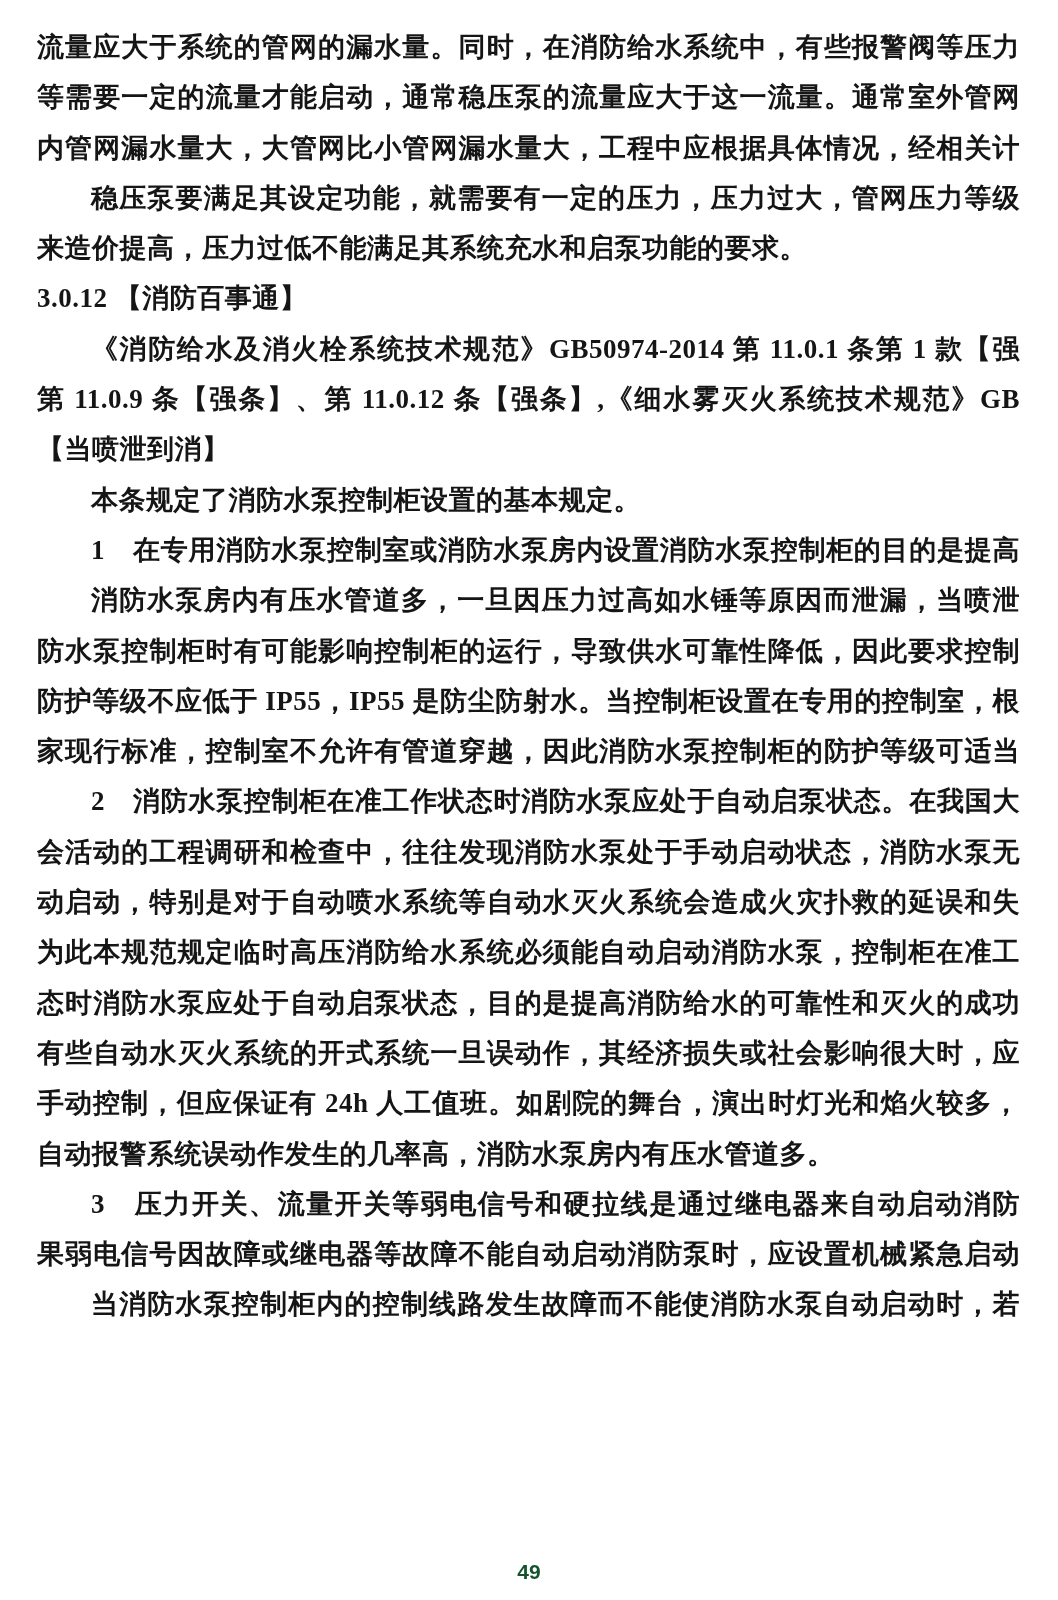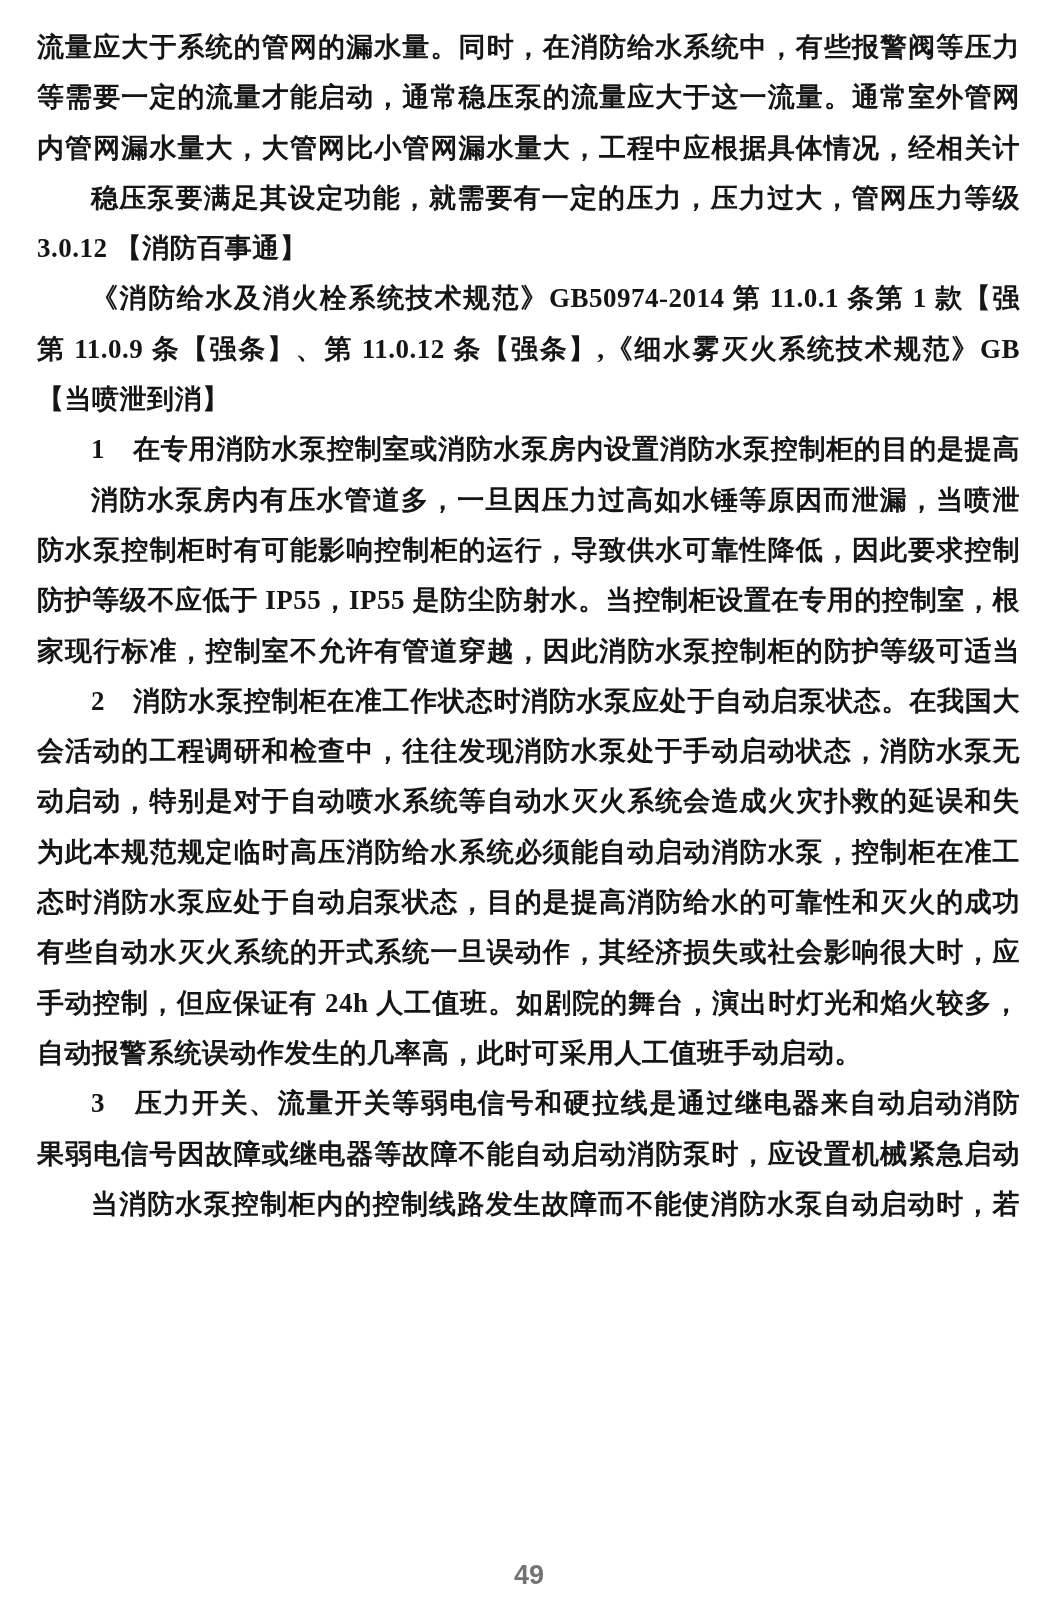--- a/index.html
+++ b/index.html
@@ -37,22 +37,22 @@
   .line.end    { text-align-last: left; }
   .line.indent { padding-left: 54px; }
   .page-number {
     position: absolute;
     left: 0;
     top: 1560px;
     width: 100%;
     text-align: center;
     font-family: "Liberation Sans", sans-serif;
     font-weight: bold;
-    font-size: 27px;
-    color: #737373;
+    font-size: 21px;
+    color: #14532d;
   }
   .watermark {
     position: absolute;
     top: 1608px;
     right: 12px;
     display: flex;
     align-items: center;
     gap: 4px;
     color: #c6c6c6;
     font-size: 33px;
@@ -66,37 +66,39 @@
 <body>
 
 <div class="page">
 
   <div class="content">
 
   <div class="line fill">流量应大于系统的管网的漏水量。同时，在消防给水系统中，有些报警阀等压力开关</div>
       <div class="line fill">等需要一定的流量才能启动，通常稳压泵的流量应大于这一流量。通常室外管网比室</div>
       <div class="line fill">内管网漏水量大，大管网比小管网漏水量大，工程中应根据具体情况，经相关计算比</div>
       <div class="line fill indent">稳压泵要满足其设定功能，就需要有一定的压力，压力过大，管网压力等级高带</div>
+      <div class="line end">来造价提高，压力过低不能满足其系统充水和启泵功能的要求。</div>
       <div class="line end">3.0.12 【消防百事通】</div>
       <div class="line fill indent">《消防给水及消火栓系统技术规范》GB50974-2014 第 11.0.1 条第 1 款【强条】、</div>
       <div class="line fill">第 11.0.9 条【强条】、第 11.0.12 条【强条】,《细水雾灭火系统技术规范》GB 50898-2013</div>
       <div class="line end">【当喷泄到消】</div>
+      <div class="line end indent">本条规定了消防水泵控制柜设置的基本规定。</div>
       <div class="line fill indent">1　在专用消防水泵控制室或消防水泵房内设置消防水泵控制柜的目的是提高消</div>
       <div class="line fill indent">消防水泵房内有压水管道多，一旦因压力过高如水锤等原因而泄漏，当喷泄到消</div>
       <div class="line fill">防水泵控制柜时有可能影响控制柜的运行，导致供水可靠性降低，因此要求控制柜的</div>
       <div class="line fill">防护等级不应低于 IP55，IP55 是防尘防射水。当控制柜设置在专用的控制室，根据国</div>
       <div class="line fill">家现行标准，控制室不允许有管道穿越，因此消防水泵控制柜的防护等级可适当降低，</div>
       <div class="line fill indent">2　消防水泵控制柜在准工作状态时消防水泵应处于自动启泵状态。在我国大型社</div>
       <div class="line fill">会活动的工程调研和检查中，往往发现消防水泵处于手动启动状态，消防水泵无法自</div>
       <div class="line fill">动启动，特别是对于自动喷水系统等自动水灭火系统会造成火灾扑救的延误和失败，</div>
       <div class="line fill">为此本规范规定临时高压消防给水系统必须能自动启动消防水泵，控制柜在准工作状</div>
       <div class="line fill">态时消防水泵应处于自动启泵状态，目的是提高消防给水的可靠性和灭火的成功率。</div>
       <div class="line fill">有些自动水灭火系统的开式系统一旦误动作，其经济损失或社会影响很大时，应采用</div>
       <div class="line fill">手动控制，但应保证有 24h 人工值班。如剧院的舞台，演出时灯光和焰火较多，火灾</div>
-      <div class="line end">自动报警系统误动作发生的几率高，此时可采用人工值班手动启动。</div>
+      <div class="line end">自动报警系统误动作发生的几率高，消防水泵房内有压水管道多。</div>
       <div class="line fill indent">3　压力开关、流量开关等弱电信号和硬拉线是通过继电器来自动启动消防泵，如</div>
       <div class="line fill">果弱电信号因故障或继电器等故障不能自动启动消防泵时，应设置机械紧急启动装置。</div>
       <div class="line fill indent">当消防水泵控制柜内的控制线路发生故障而不能使消防水泵自动启动时，若立即</div>
     </div>
 
   <div class="watermark">
     <span>
       <svg width="56" height="50" viewBox="0 0 56 50">
         <g fill="#ffffff" stroke="#cccccc" stroke-width="2.5">
           <ellipse cx="20" cy="19" rx="16" ry="14"></ellipse>

